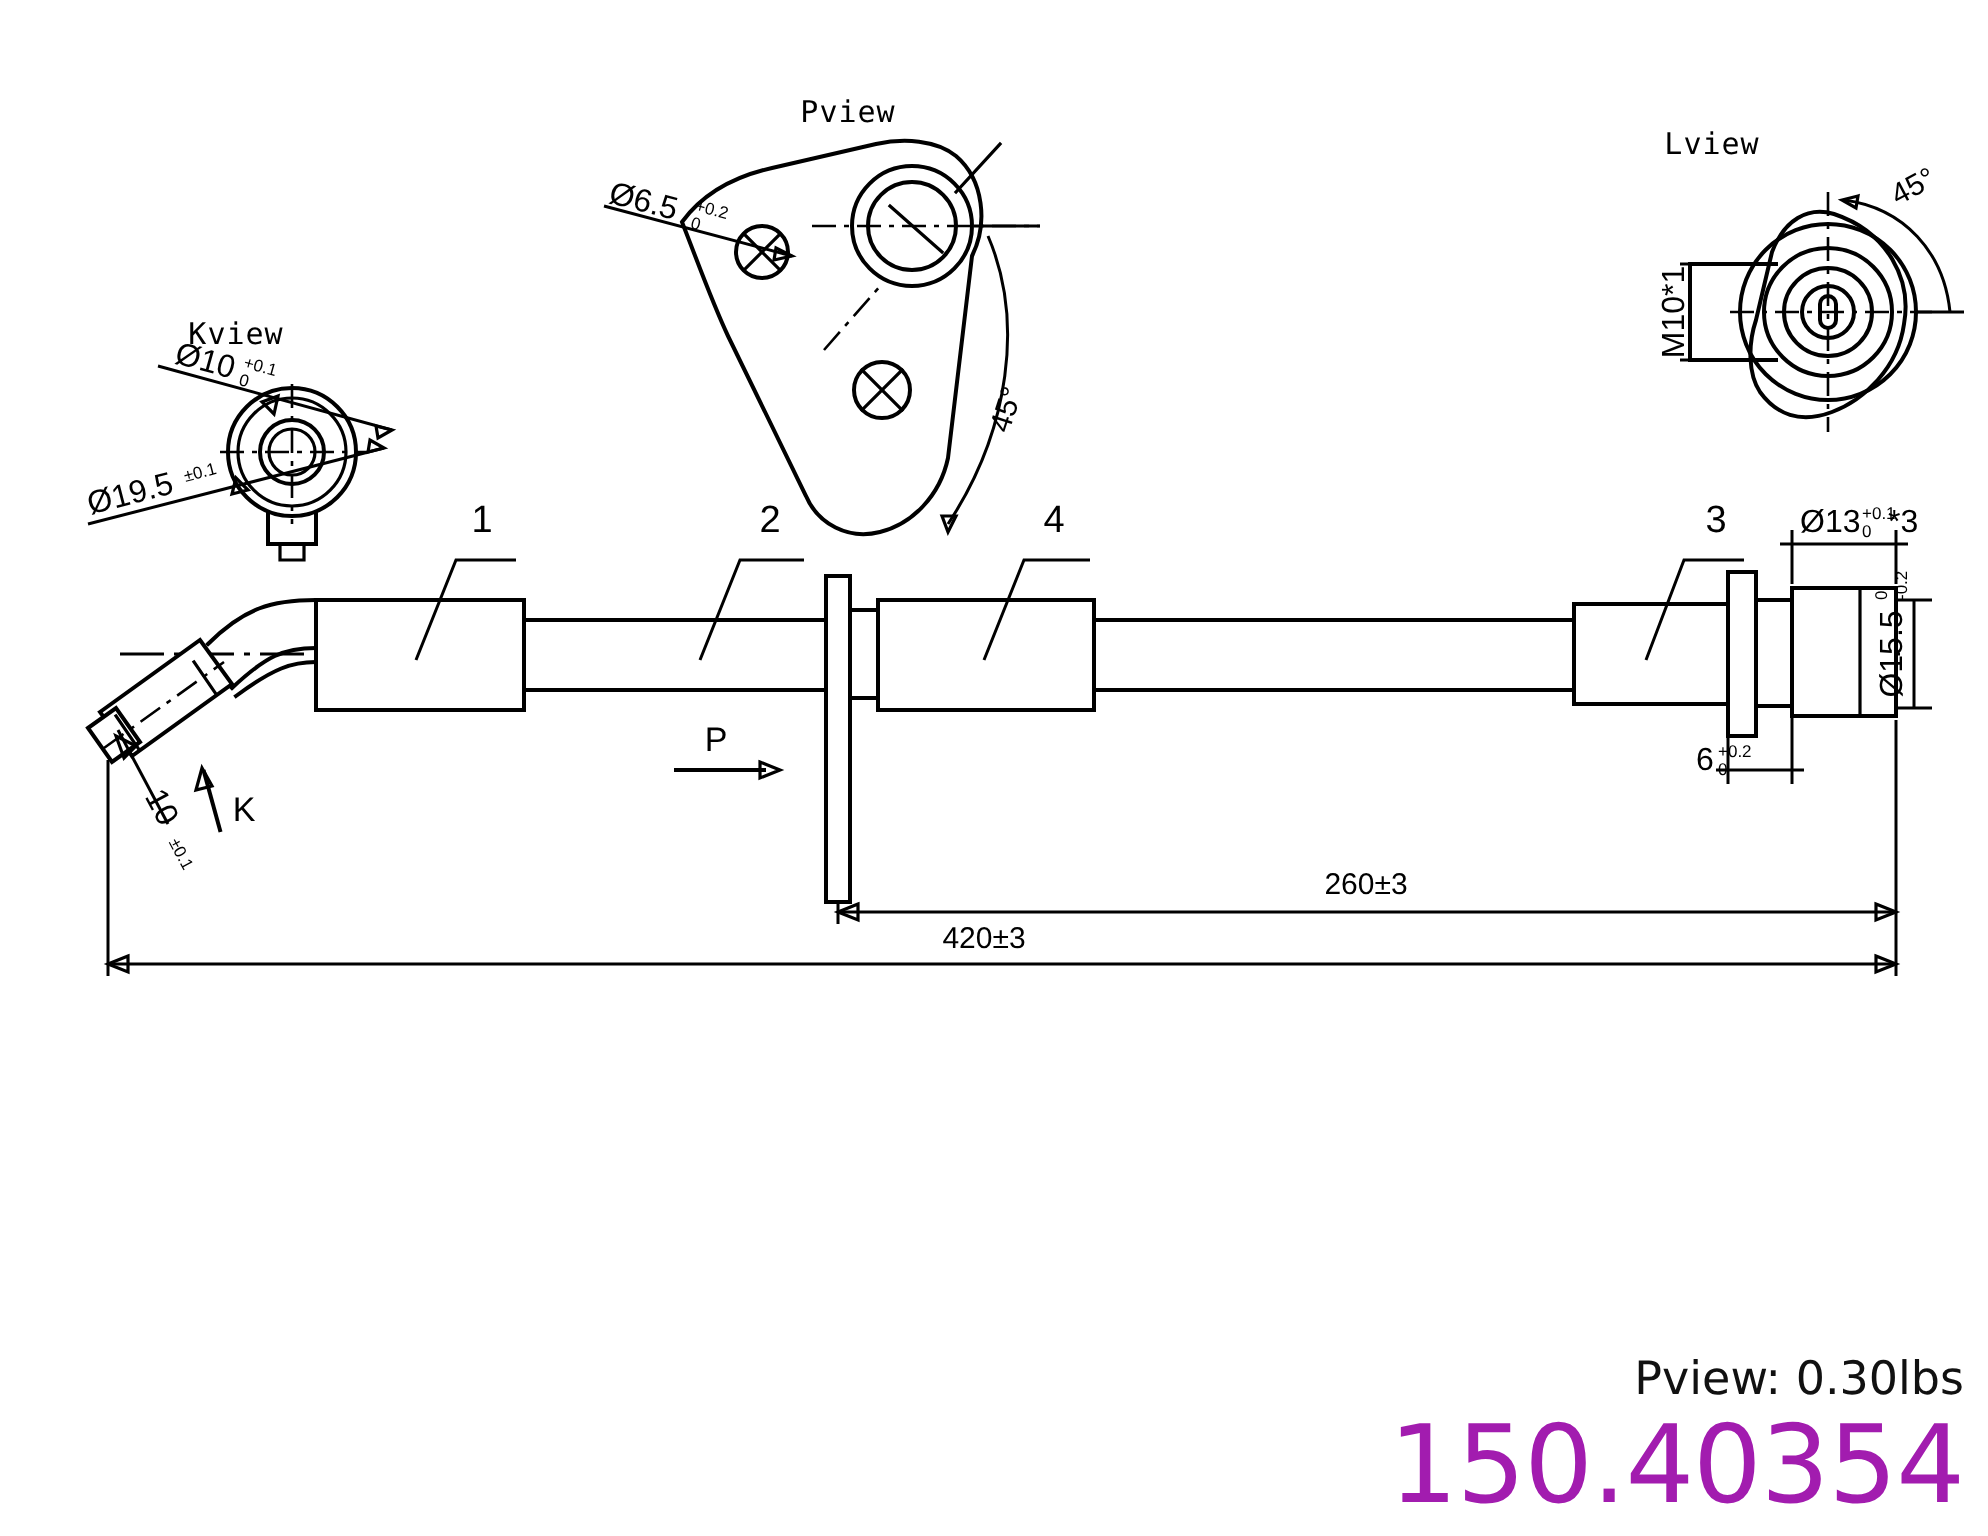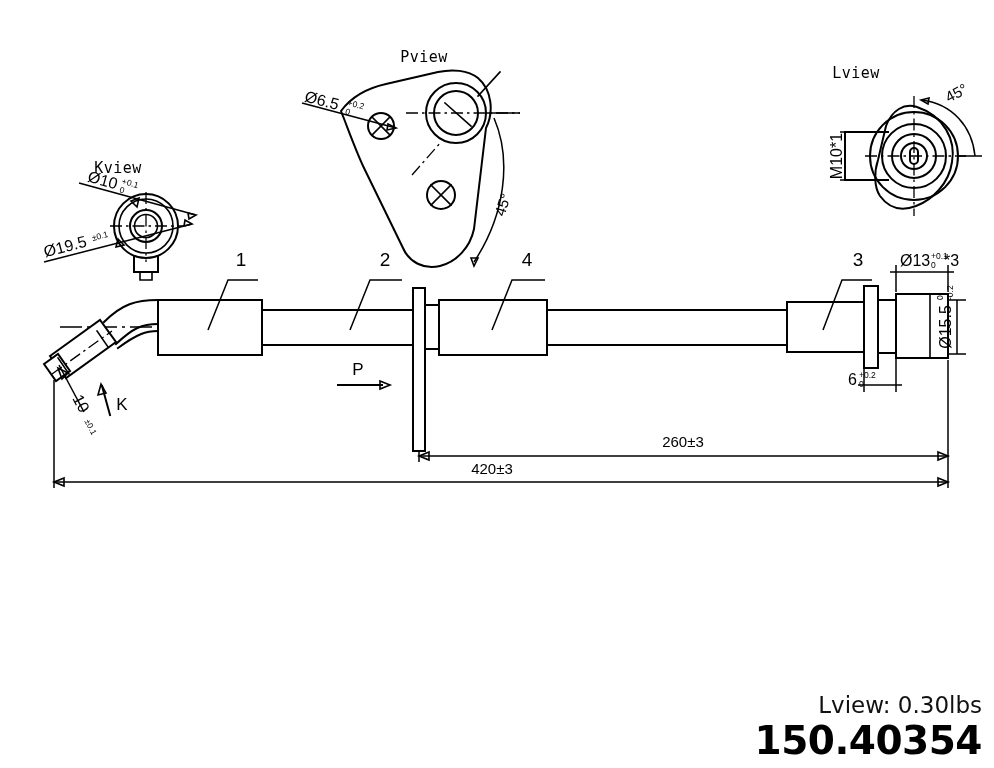--- a/index.html
+++ b/index.html
@@ -92,23 +92,23 @@
   }
   #weight-line {
     font-family: "DejaVu Sans", sans-serif;
     font-size: 23px;
     color: #111;
     margin-bottom: 4px;
     white-space: nowrap;
   }
   #partno-line {
     font-family: "DejaVu Sans", sans-serif;
-    font-size: 39px;
-    font-weight: bold;
-    color: #000000;
+    font-size: 54px;
+    font-weight: normal;
+    color: #a21caf;
     letter-spacing: -0.5px;
     white-space: nowrap;
   }
 </style>
 </head>
 <body>
 
 <div id="drawing-root">
 <svg class="cad" viewBox="0 0 994 768" xmlns="http://www.w3.org/2000/svg">
 
@@ -355,17 +355,17 @@
       <path class="ln thin" d="M64 478 L54 482 L64 486 Z" fill="#000"></path>
       <path class="ln thin" d="M938 478 L948 482 L938 486 Z" fill="#000"></path>
       <text class="t-pm" x="492" y="470" text-anchor="middle">420±3</text>
     </g>
   </g>
 </svg>
 </div>
 
 <div id="footer-block">
   <div id="weight-line">
-    <span>Lview:</span>
+    <span>Pview:</span>
     <span>0.30lbs</span>
   </div>
   <div id="partno-line">150.40354</div>
 </div>
 
 </body></html>

